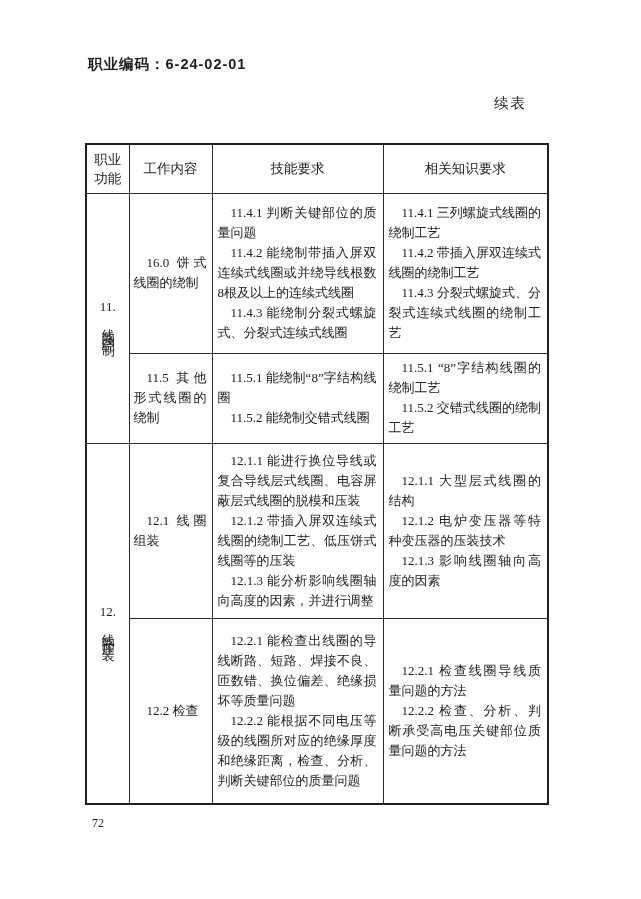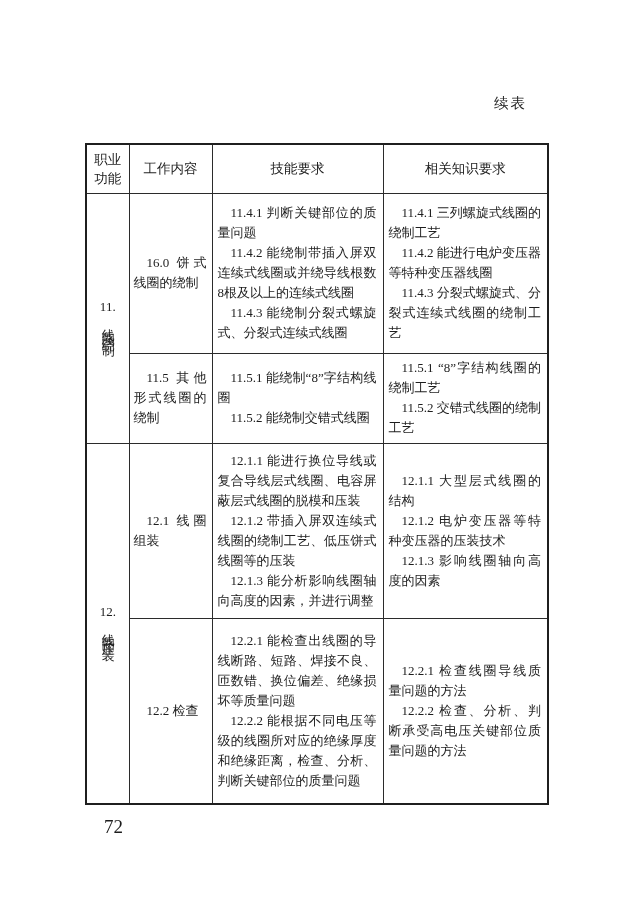--- a/index.html
+++ b/index.html
@@ -15,22 +15,22 @@
   .occupation-code {
     position: absolute; left: 88px; top: 55px;
     font-family: "Liberation Sans", "DejaVu Sans", sans-serif;
     font-weight: bold; font-size: 14.5px; letter-spacing: 1px;
   }
   .continued {
     position: absolute; top: 94px; right: 114px;
     font-size: 14.5px; letter-spacing: 2px;
   }
   .page-number {
-    position: absolute; left: 104px; top: 816px;
-    font-size: 19px;
+    position: absolute; left: 92px; top: 816px;
+    font-size: 12px;
   }
   table.doc-table {
     position: absolute; left: 85px; top: 143px;
     width: 462px;
     border-collapse: collapse;
     table-layout: fixed;
     font-size: 13px;
     padding-left: 44px;
   }
   table.doc-table, table.doc-table td, table.doc-table th {
@@ -55,20 +55,21 @@
     line-height: 20px;
   }
   td.req-cell { padding: 3px 6px 3px 5px; }
   td.work-cell { padding: 2px 5px 2px 4px; }
 </style>
 </head>
 <body>
 
 <div class="page">
 
+  <div class="occupation-code">职业编码：6-24-02-01</div>
 
   <div class="continued">续表</div>
 
   <table class="doc-table">
     <colgroup>
       <col style="width:43px">
         <col style="width:83px">
       <col style="width:171px">
         <col style="width:165px">
     </colgroup>
@@ -89,21 +90,21 @@
       <td class="work-cell">
         <p>16.0 饼式线圈的绕制</p>
       </td>
       <td class="req-cell">
         <p>11.4.1 判断关键部位的质量问题</p>
         <p>11.4.2 能绕制带插入屏双连续式线圈或并绕导线根数8根及以上的连续式线圈</p>
         <p>11.4.3 能绕制分裂式螺旋式、分裂式连续式线圈</p>
       </td>
       <td class="req-cell">
         <p>11.4.1 三列螺旋式线圈的绕制工艺</p>
-        <p>11.4.2 能进行电炉变压器等特种变压器线圈</p>
+        <p>11.4.2 带插入屏双连续式线圈的绕制工艺</p>
         <p>11.4.3 分裂式螺旋式、分裂式连续式线圈的绕制工艺</p>
       </td>
     </tr>
 
     <tr style="height:90px">
       <td class="work-cell">
         <p>11.5 其他形式线圈的绕制</p>
       </td>
       <td class="req-cell">
         <p>11.5.1 能绕制“8”字结构线圈</p>

